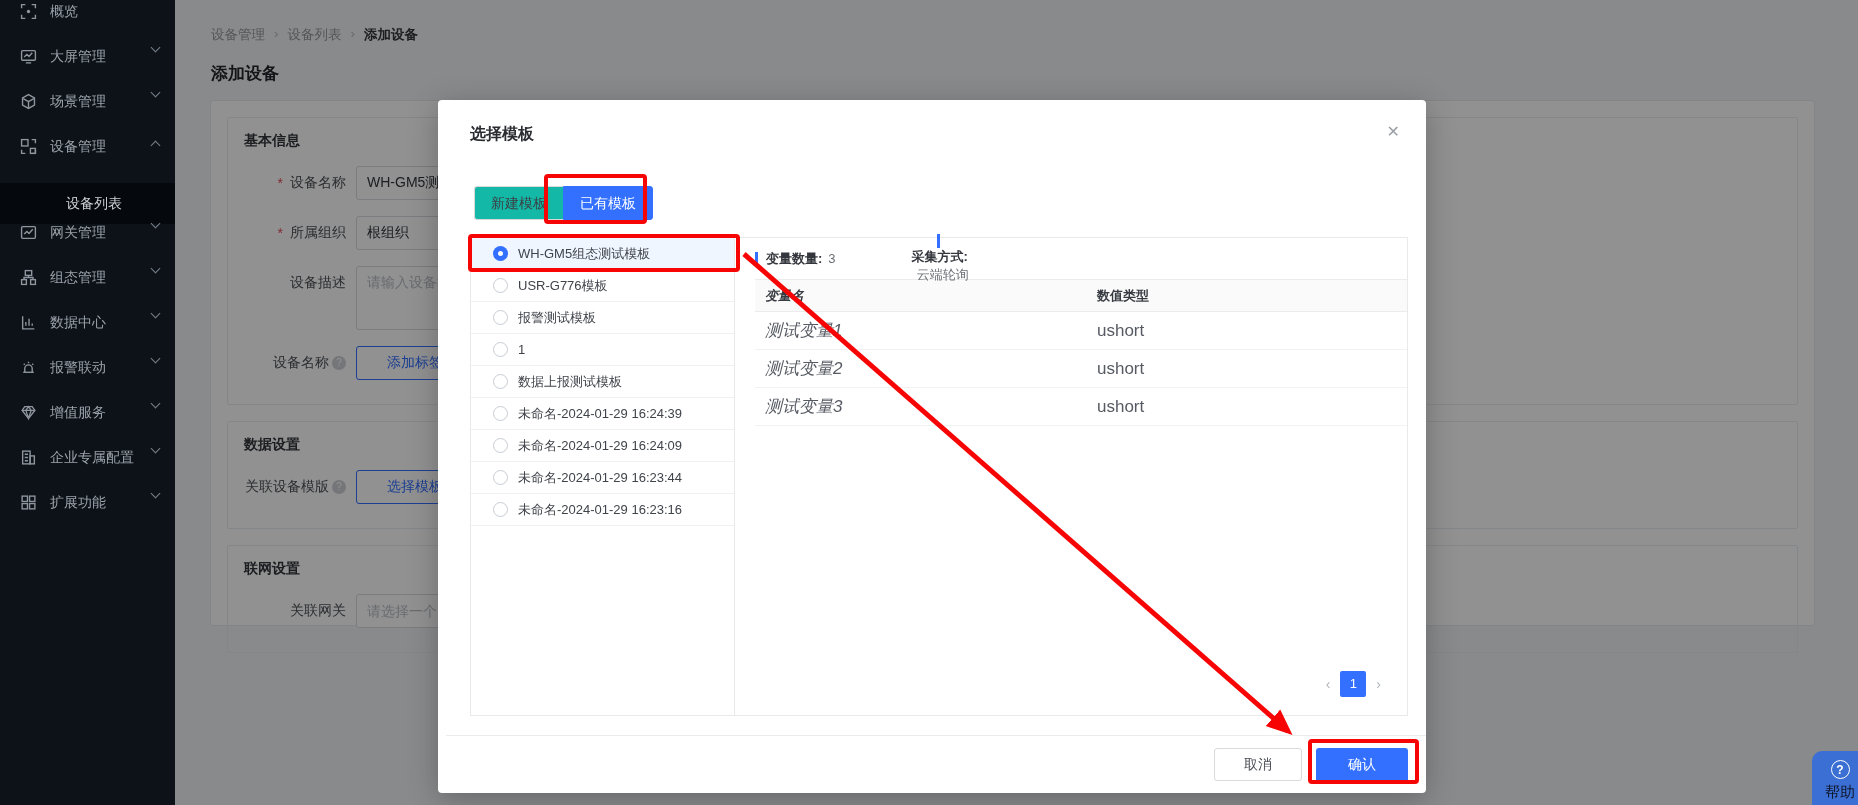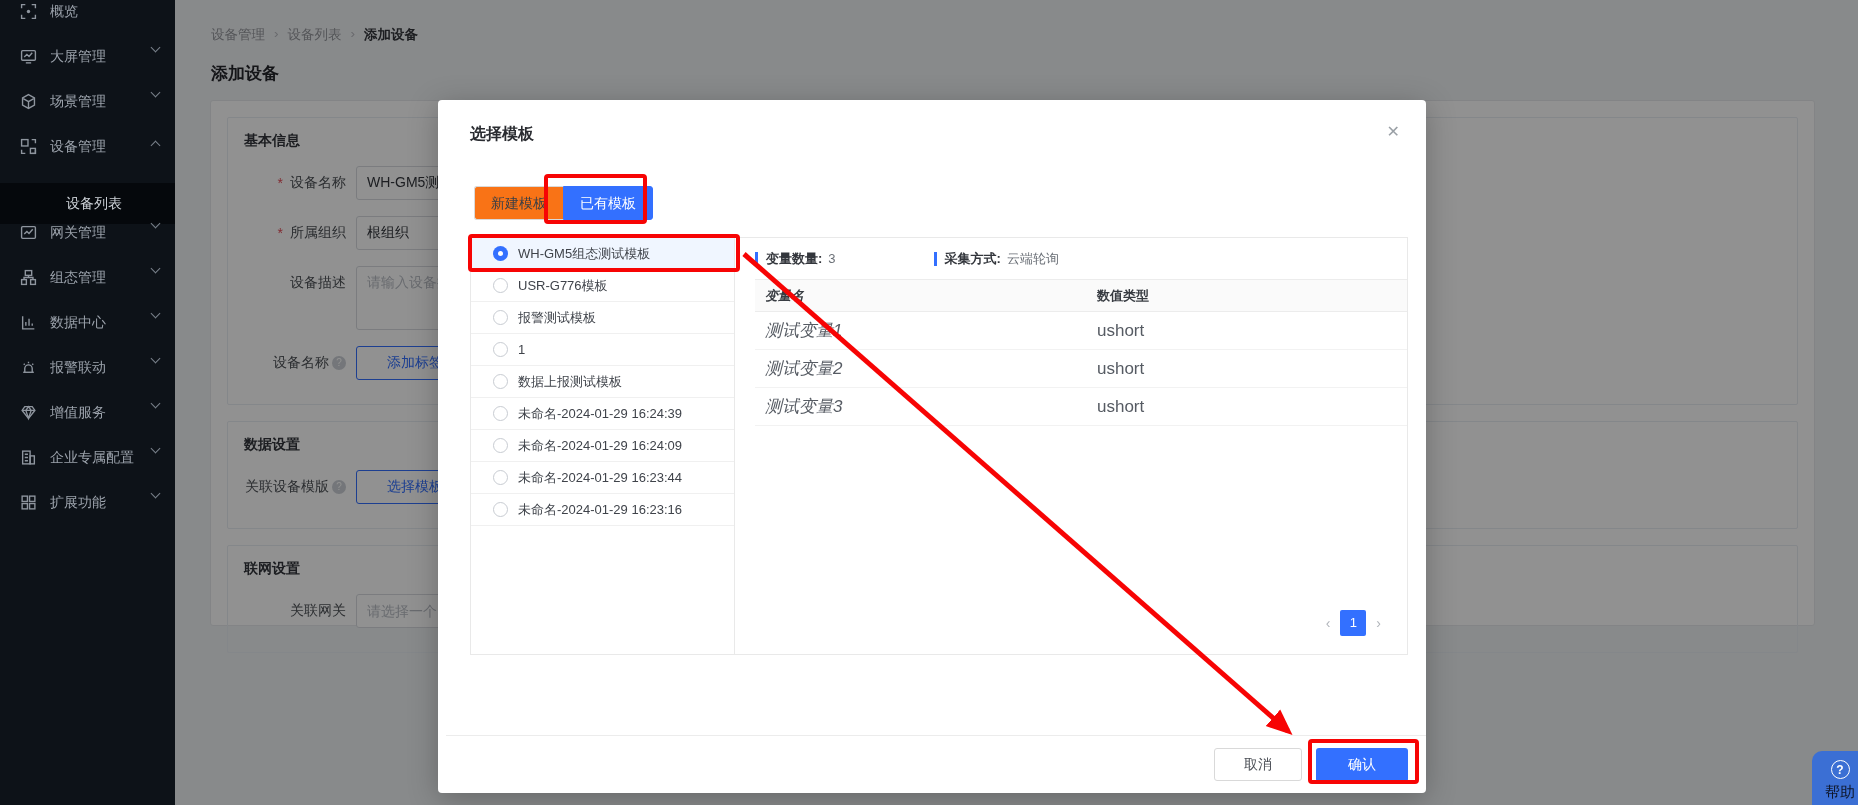--- a/index.html
+++ b/index.html
@@ -44,34 +44,34 @@
   
   .help-tab { position:absolute; right:-10px; bottom:-12px; width:56px; height:66px; background:#3b6fd4; border-radius:10px; z-index:60; display:flex; flex-direction:column; align-items:center; padding-top:9px; gap:4px; cursor:pointer; }
   .help-q { width:19px; height:19px; border:1.5px solid #fff; border-radius:50%; color:#fff; font-size:12px; line-height:18px; text-align:center; font-weight:700; }
   .help-lbl { color:#0f172a; font-size:15px; }
 
   
   .modal { position:absolute; left:438px; top:100px; width:988px; height:693px; background:#fff; border-radius:4px; z-index:100; box-shadow:0 6px 30px rgba(0,0,0,0.25); }
   .modal-title { position:absolute; left:32px; top:24px; font-size:16px; font-weight:700; color:#2a2c31; }
   .modal-close { position:absolute; right:26px; top:22px; font-size:16px; color:#9aa0a6; cursor:pointer; }
   .tabs { position:absolute; left:36px; top:86px; display:flex; }
-  .tab { height:34px; line-height:32px; padding:0 16px; font-size:14px; border:1px solid #d9d9d9; background:#f97316; color:#3b3f45; cursor:pointer; }
+  .tab { height:34px; line-height:32px; padding:0 16px; font-size:14px; border:1px solid #d9d9d9; background:#14b8a6; color:#3b3f45; cursor:pointer; }
   .tab:first-child { border-radius:3px 0 0 3px; border-right:none; }
   .tab.active { background:#3370ff; border-color:#3370ff; color:#fff; border-radius:0 3px 3px 0; }
-  .mbody { position:absolute; left:32px; top:137px; width:938px; height:418px; border:1px solid #e9e9e9; display:flex; }
+  .mbody { position:absolute; left:32px; top:137px; width:938px; height:479px; border:1px solid #e9e9e9; display:flex; }
   .list-panel { width:264px; border-right:1px solid #e9e9e9; }
   .tpl-row { height:32px; display:flex; align-items:center; padding-left:22px; border-bottom:1px solid #f0f0f0; font-size:13px; color:#3f434a; cursor:pointer; }
   .tpl-row.sel { background:#f0f6ff; }
   .radio { width:15px; height:15px; border-radius:50%; border:1px solid #c8ccd2; background:#fff; margin-right:10px; flex-shrink:0; }
   .radio.on { border:none; background:#3370ff; position:relative; }
   .radio.on::after { content:""; position:absolute; left:5px; top:5px; width:5px; height:5px; border-radius:50%; background:#fff; }
   .detail-panel { flex:1; position:relative; padding-left:20px; }
   .stats { display:flex; align-items:center; height:41px; }
   .stat { display:flex; align-items:center; font-size:13px; }
-  .stat + .stat { margin-left:98px; }
+  .stat + .stat { margin-left:76px;flex-direction:column; }
   .sbar { width:3px; height:14px; background:#3370ff; margin-right:8px; }
   .s-label { font-weight:700; color:#33363c; margin-right:6px; }
   .s-value { color:#6b7077; }
   .v-head { display:flex; align-items:center; height:33px; background:#fafafa; border-top:1px solid #ececec; border-bottom:1px solid #ececec; font-size:13px; font-weight:700; color:#383c42; }
   .v-row { display:flex; align-items:center; height:38px; border-bottom:1px solid #f2f2f2; font-size:17px; color:#565b63; }
   .vc1 { width:342px; padding-left:10px;font-style:italic; }
   .vc2 { flex:1; }
   .pagination { position:absolute; right:26px; bottom:18px; display:flex; align-items:center; gap:10px; font-size:13px; color:#b0b4ba; }
   .pg-btn { cursor:pointer; font-size:14px; }
   .pg-num { width:26px; height:26px; background:#3370ff; color:#fff; text-align:center; line-height:26px; border-radius:2px; font-size:13px; cursor:pointer; }

